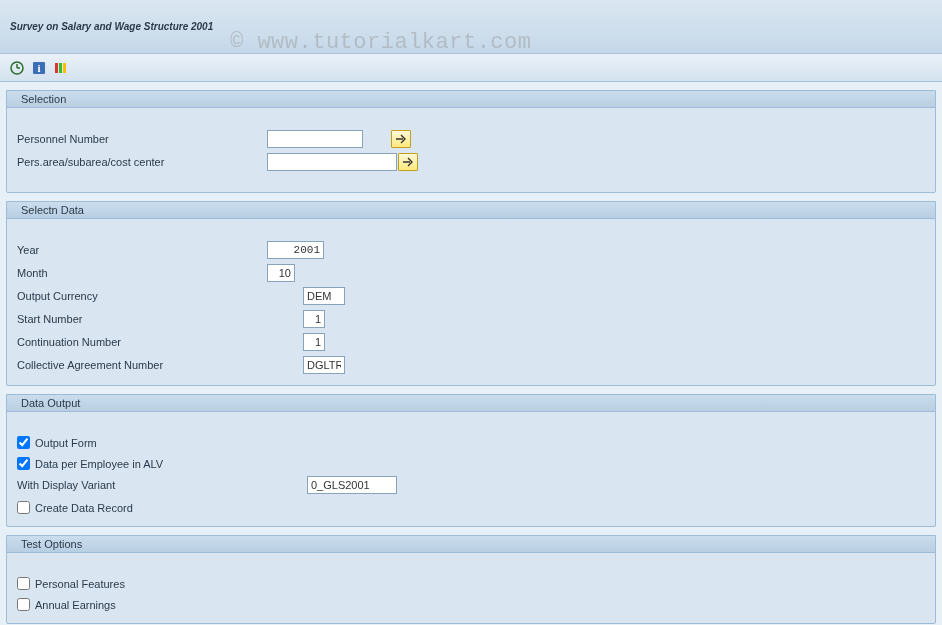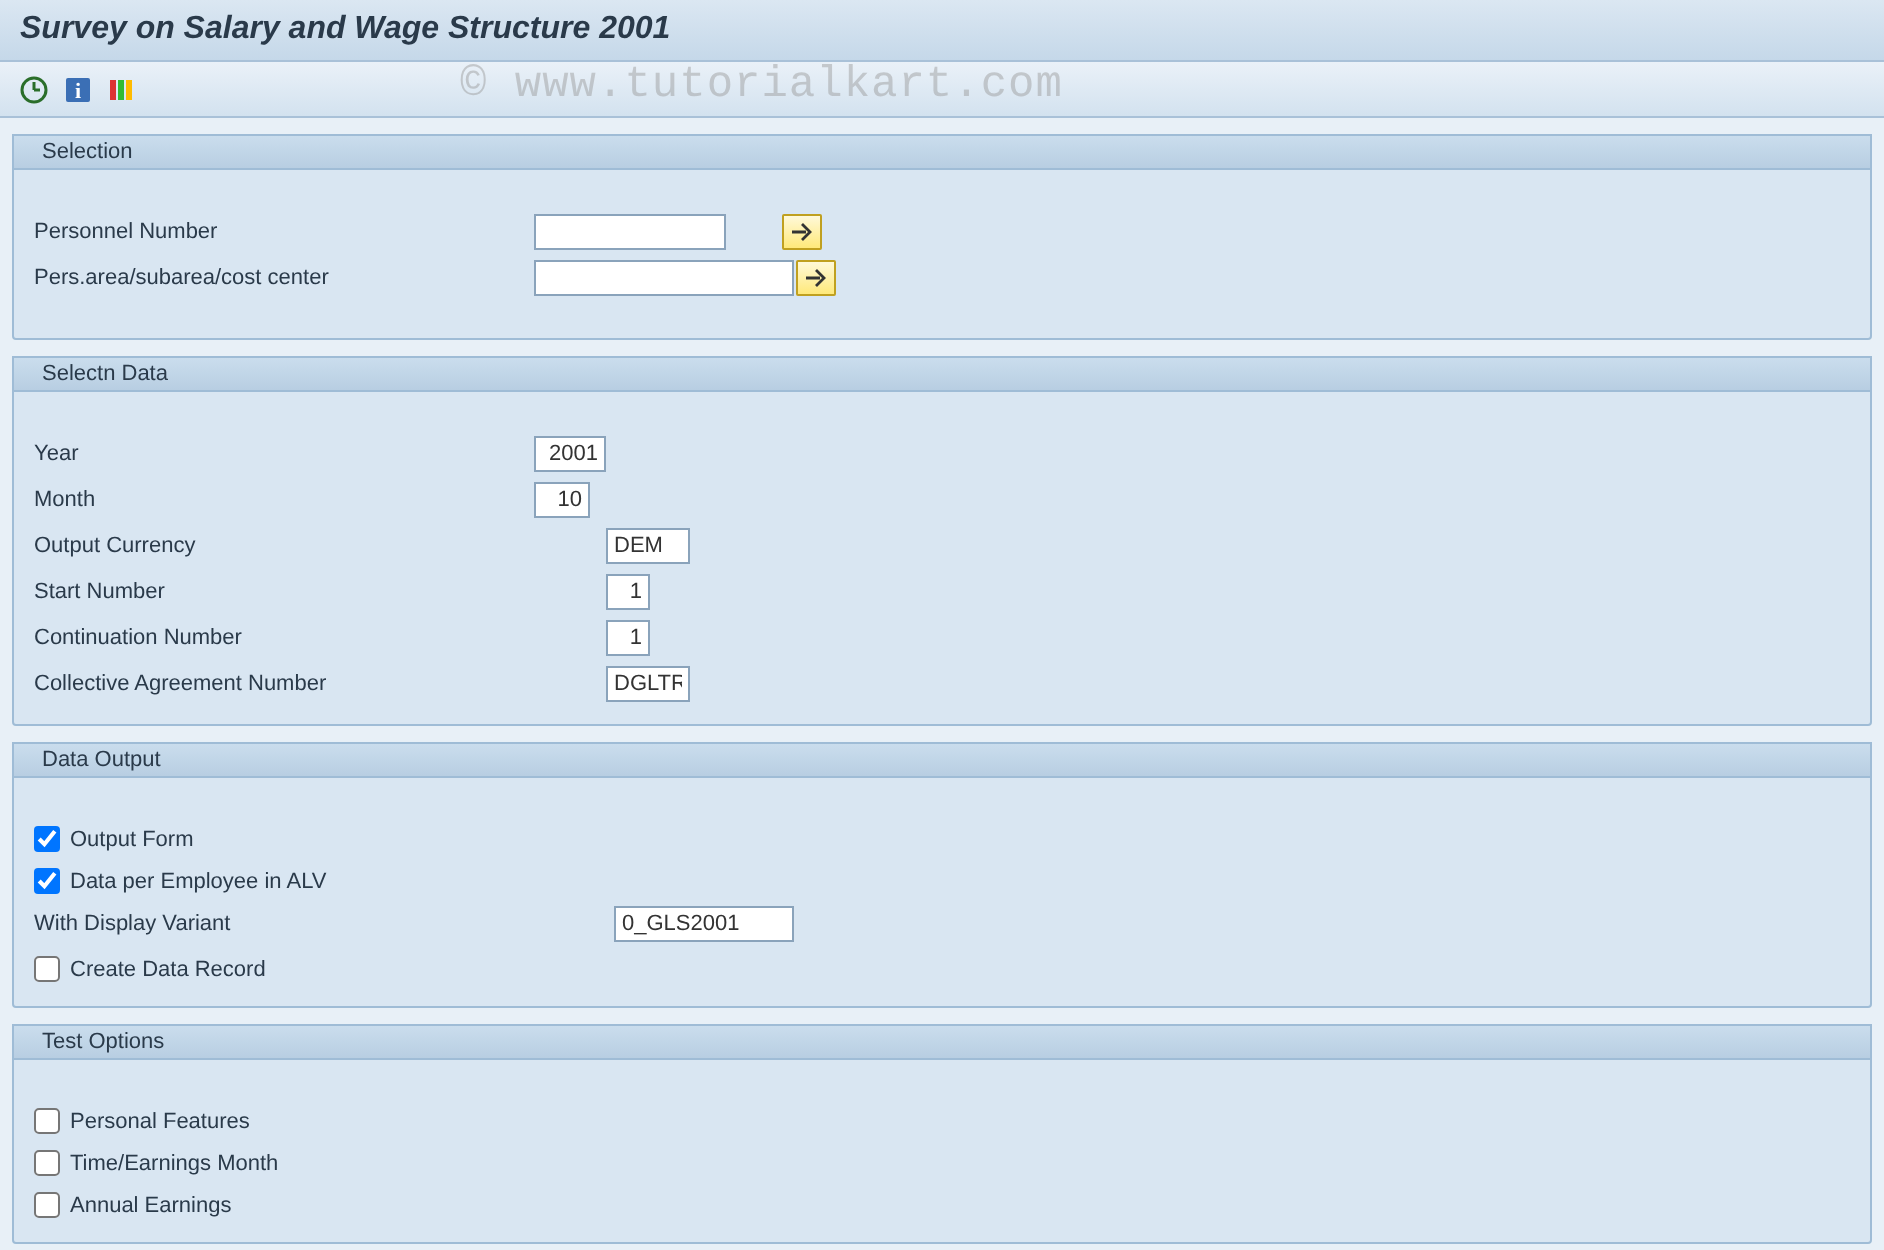--- a/index.html
+++ b/index.html
@@ -8,22 +8,22 @@
     font-size: 11px;
     background: #fff;
     width: 942px;
     height: 625px;
     overflow: hidden;
     position: relative;
   }
   .title-bar {
     background: linear-gradient(#dbe7f2, #c5d8e9);
     border-bottom: 1px solid #a9c1d8;
-    padding: 6px 10px;
-    font-size: 16px;
+    padding: 21px 10px;
+    font-size: 10px;
     font-weight: bold;
     font-style: italic;
     color: #2a3a4a;
   }
   .toolbar {
     background: linear-gradient(#eaf1f8, #d3e2ef);
     border-bottom: 1px solid #a9c1d8;
     padding: 4px 8px;
     display: flex;
     gap: 4px;
@@ -94,21 +94,21 @@
   }
   .input-text {
     border: 1px solid #8aa3bb;
     background: #fff;
     height: 18px;
     padding: 0 3px;
     font-size: 11px;
     font-family: Arial;
     color: #333;
   }
-  .w-tiny { width: 36px; text-align: right; }
+  .w-tiny { width: 57px; text-align: right; font-family: Liberation Mono, monospace; }
   .w-xs   { width: 28px; text-align: right; }
   .w-sm   { width: 42px; }
   .w-med  { width: 96px; }
   .w-130  { width: 130px; }
   .w-one  { width: 22px; text-align: right; }
   .w-90   { width: 90px; }
   .f4-btn {
     background: linear-gradient(#fff9d9, #ffe97a);
     border: 1px solid #c0a020;
     width: 20px;
@@ -262,22 +262,18 @@
 
   <div class="group-box">
     <div class="group-header">Test Options</div>
     <div class="group-body">
       <div class="chk-row">
         <input type="checkbox" style="">
         <span class="label-inline">Personal Features</span>
       </div>
       <div class="chk-row">
         <input type="checkbox" style="">
-        <span class="label-inline">Time/Earnings Month</span>
-      </div>
-      <div class="chk-row">
-        <input type="checkbox" style="">
         <span class="label-inline">Annual Earnings</span>
       </div>
     </div>
   </div>
 
 </div>
 
 </body></html>

